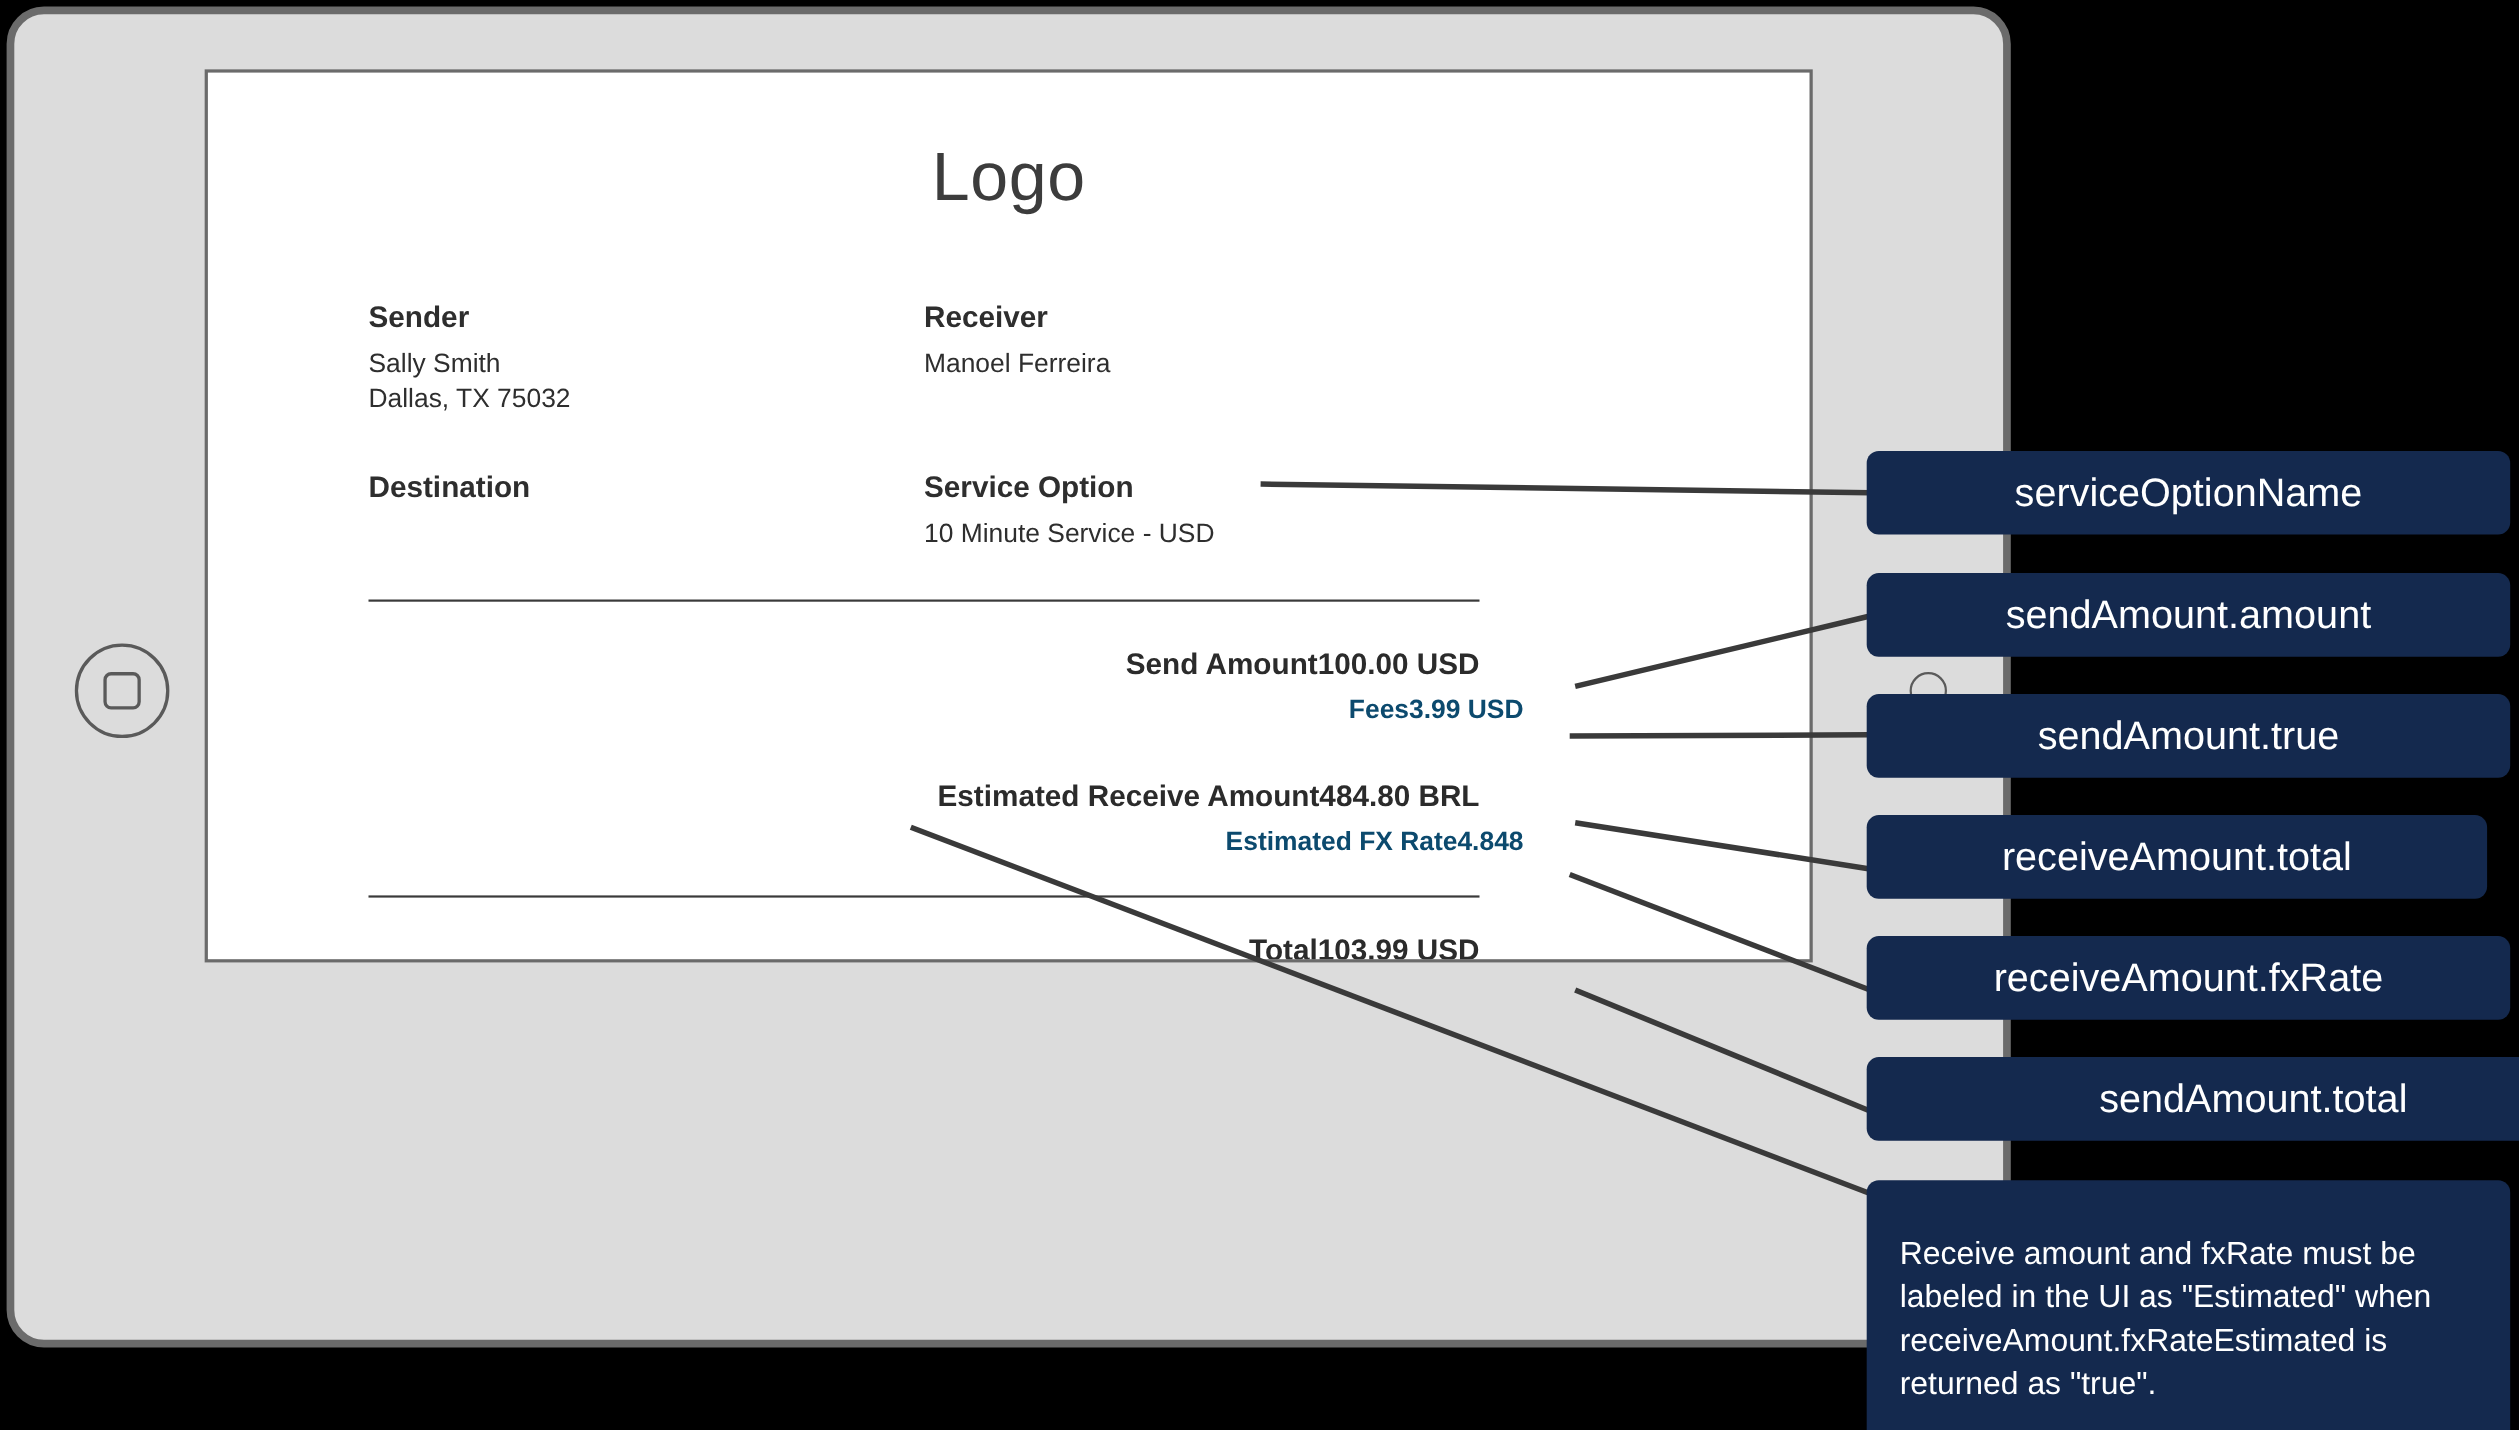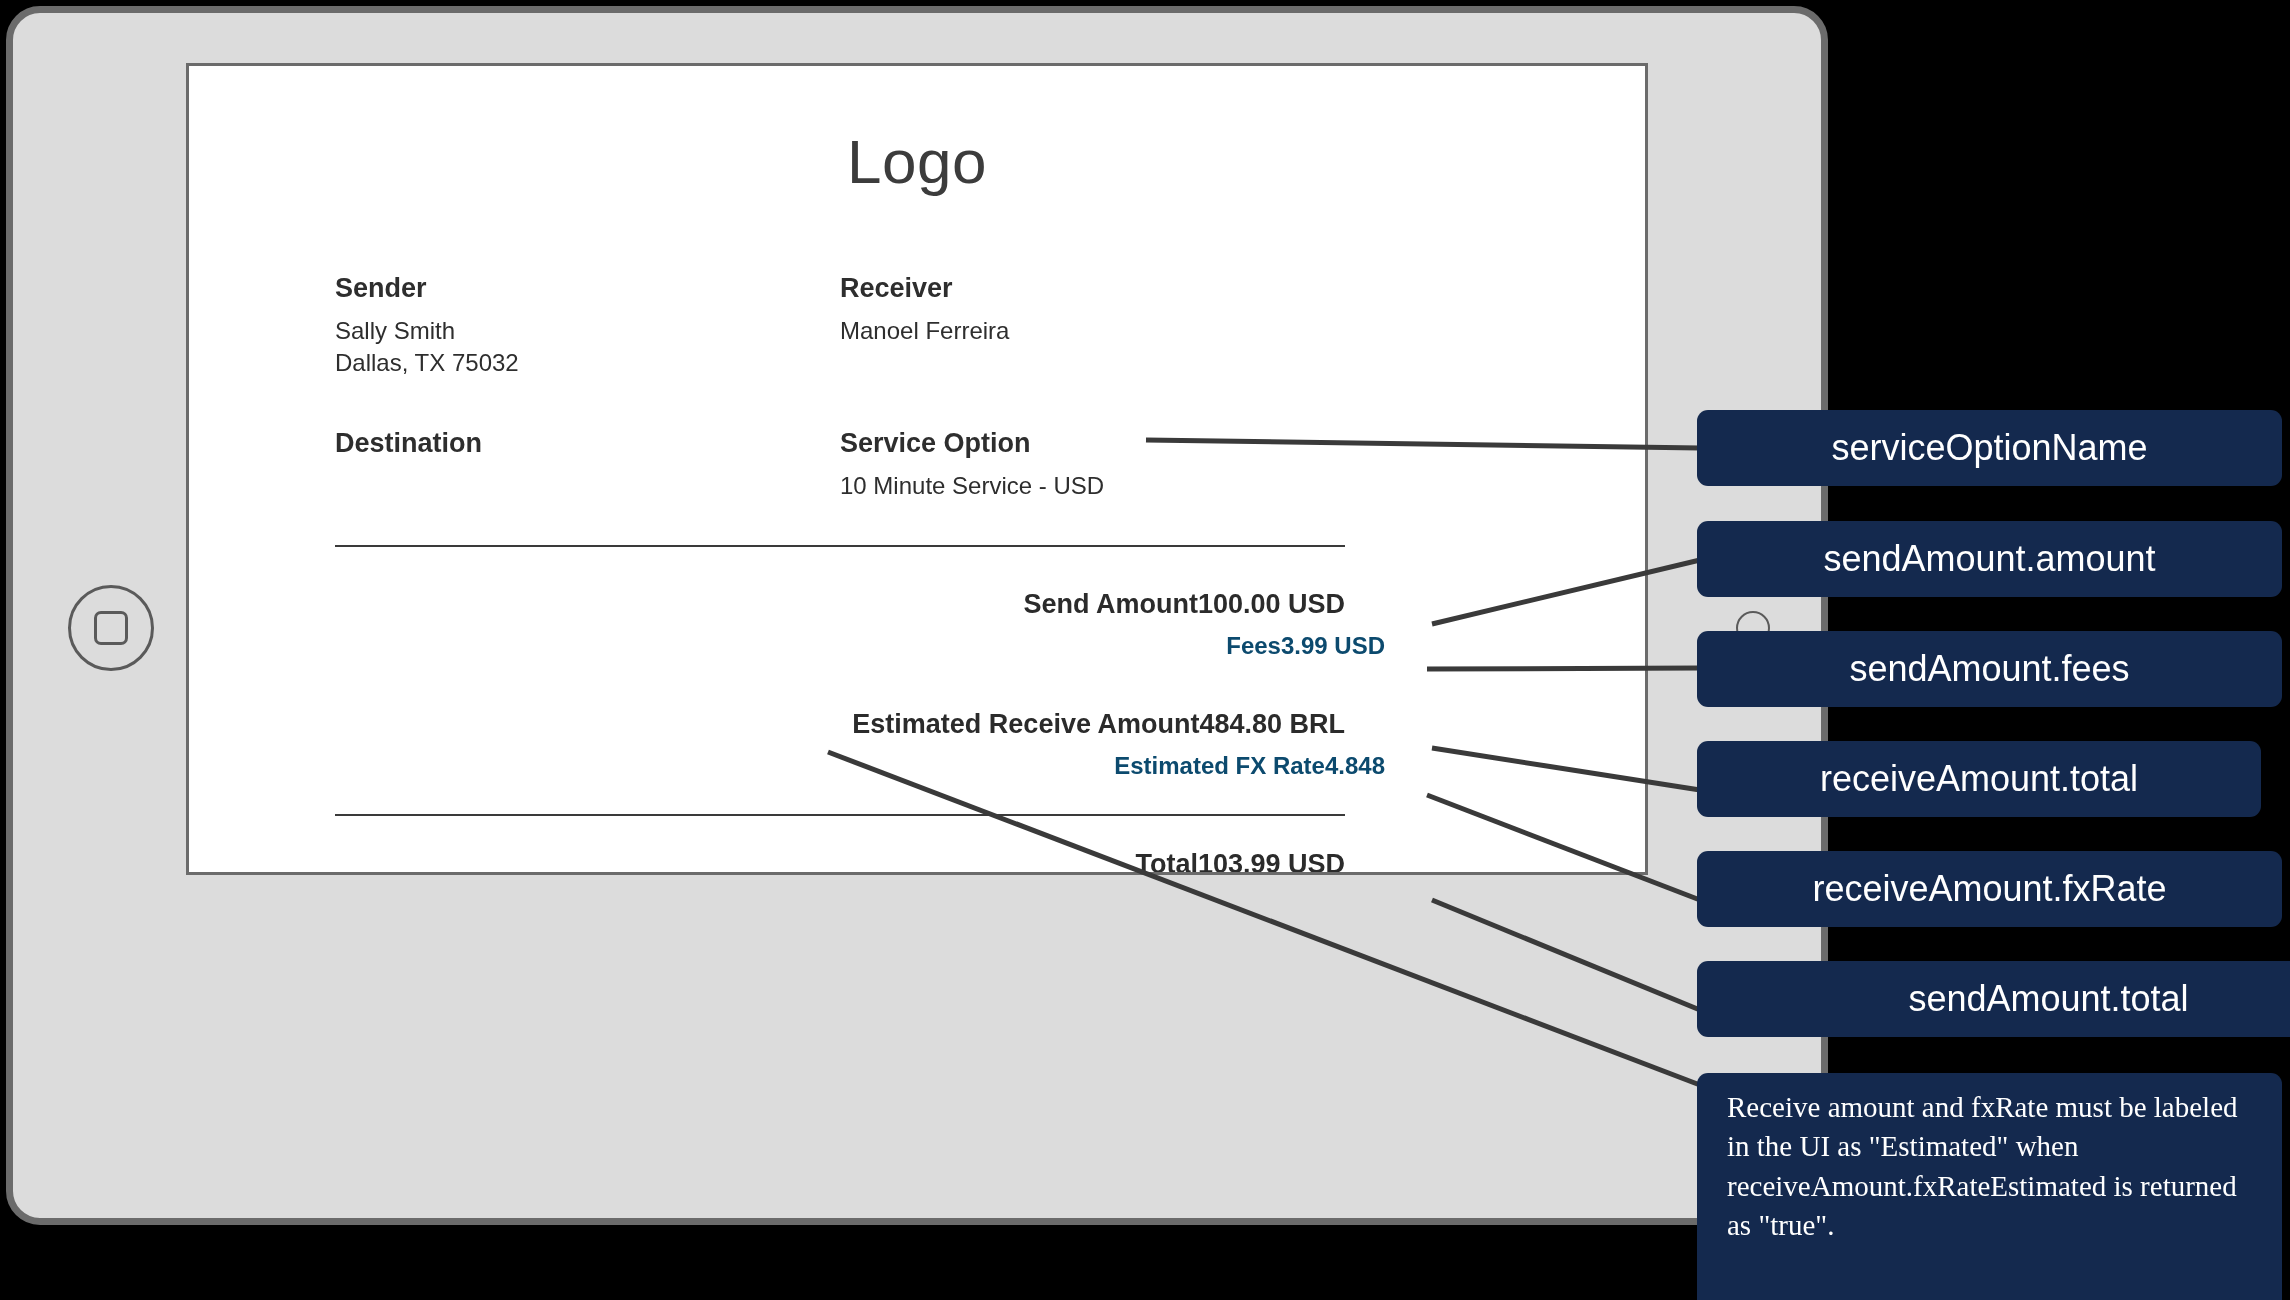--- a/index.html
+++ b/index.html
@@ -180,22 +180,21 @@
   }
   .callout .ctext {
     font-size: 36px;
     line-height: 1.12;
     text-align: center;
     white-space: nowrap;
   }
   .callout.note {
     align-items: flex-start;
     justify-content: flex-start;
-    padding: 15px 30px 30px 30px;
-    font-family: Liberation Serif, serif;
+    padding: 48px 30px 30px 30px;
   }
   .callout.note .ctext {
     font-size: 29px;
     line-height: 1.36;
     text-align: left;
     white-space: pre-line;
   }
 
   
   .leaders {
@@ -322,21 +321,21 @@
 
   <div class="callout" style="left:1697px; top:521px; width:585px; height:76px;">
     <span class="ctext">sendAmount.amount</span>
   </div>
 
   <div class="callout" style="left:1697px; top:410px; width:585px; height:76px;">
     <span class="ctext">serviceOptionName</span>
   </div>
 
   <div class="callout" style="left:1697px; top:631px; width:585px; height:76px;">
-    <span class="ctext">sendAmount.fees</span>
+    <span class="ctext">sendAmount.true</span>
   </div>
 
   <div class="callout" style="left:1697px; top:741px; width:564px; height:76px;">
     <span class="ctext">receiveAmount.total</span>
   </div>
 
   <div class="callout" style="left:1697px; top:851px; width:585px; height:76px;">
     <span class="ctext">receiveAmount.fxRate</span>
   </div>
 

